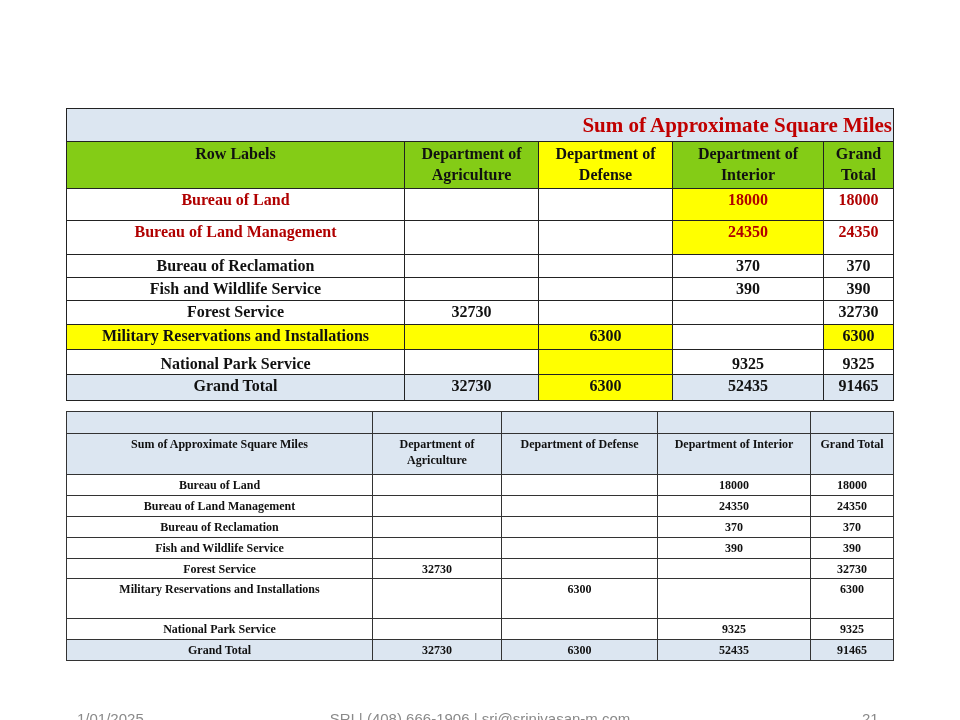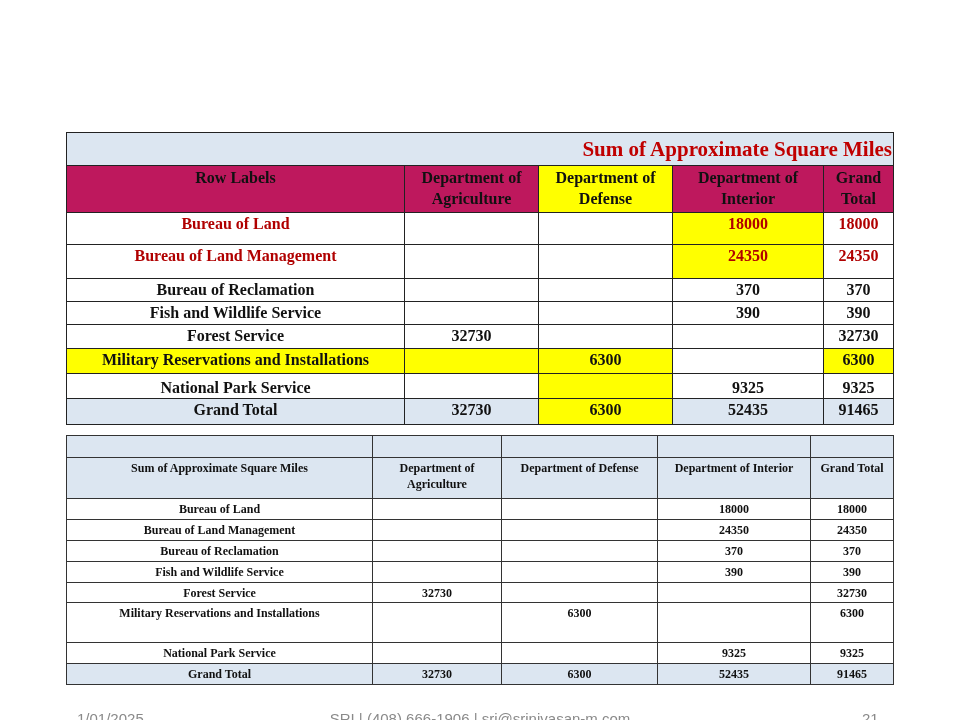--- a/index.html
+++ b/index.html
@@ -1,23 +1,23 @@
 <!DOCTYPE html>
 <html><head>
 <meta charset="utf-8">
 <style>
   html, body { margin:0; padding:0; }
   body { width:960px; height:720px; background:#ffffff; position:relative; overflow:hidden;
          font-family:"Liberation Serif", serif; }
-  table { border-collapse:collapse; position:absolute; table-layout:fixed;margin-top:24px; }
+  table { border-collapse:collapse; position:absolute; table-layout:fixed; }
   td { border:1px solid #222; padding:0; text-align:center; font-weight:bold; color:#111; overflow:hidden; }
   .t1 { left:66px; top:108px; width:827px; font-size:16px; }
   .t1 td { line-height:21px; vertical-align:top; }
   .t1 .titlecell { background:#dce6f1; color:#c00000; font-size:21px; text-align:right; vertical-align:middle; height:32px; padding-right:1px; }
-  .t1 .hdr td { background:#be185d; height:45px; padding-top:1px; }
+  .t1 .hdr td { background:#84cc16; height:45px; padding-top:1px; }
   .t1 .yellow { background:#ffff00 !important; }
   .t1 .red { color:#b00000; }
   .t1 .total td { background:#dce6f1; }
   .t2 { left:66px; top:411px; width:827px; font-size:12px; }
   .t2 td { line-height:16px; vertical-align:top; padding-top:2px; border-color:#333; }
   .t2 .hdr td { background:#dce6f1; }
   .t2 .blank td { background:#dce6f1; height:19px; }
   .t2 .total td { background:#dce6f1; }
   .footer { position:absolute; top:690px; font-family:"Liberation Sans", sans-serif; font-size:15px; color:#8a8a8a;margin-top:20px; }
 </style>

